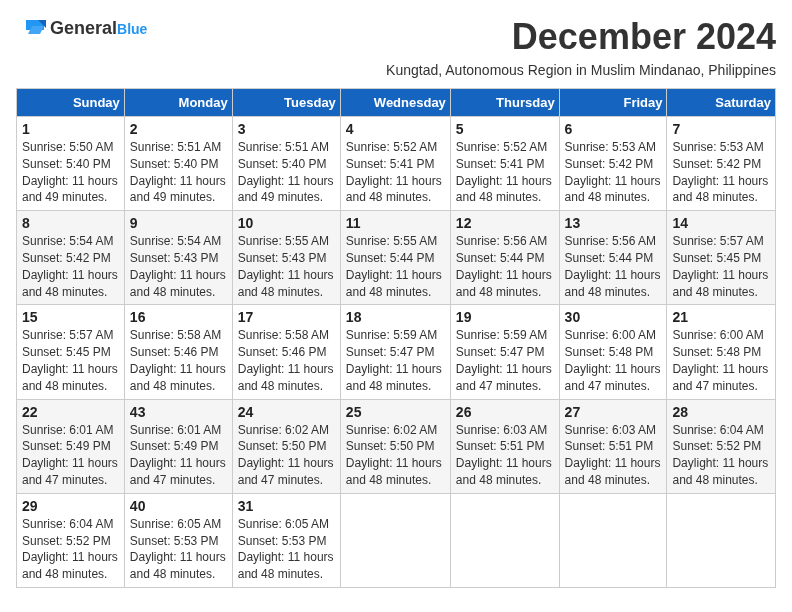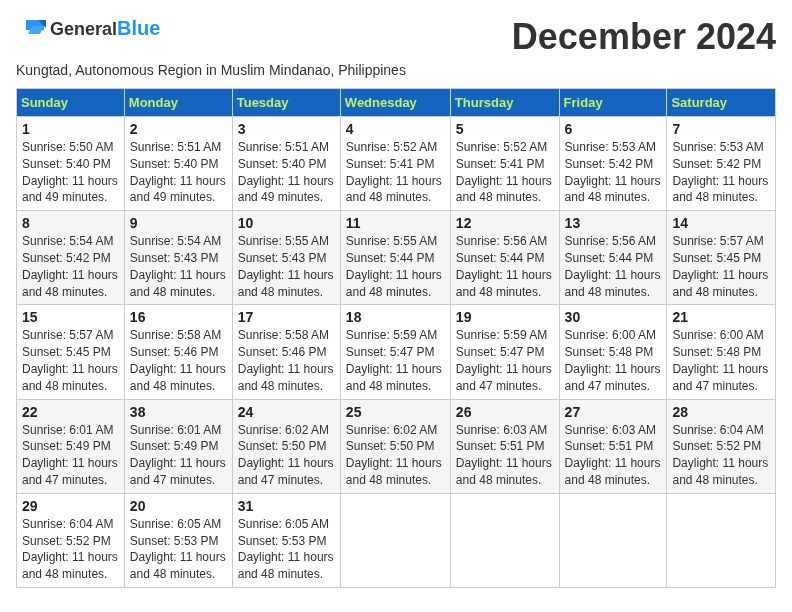--- a/index.html
+++ b/index.html
@@ -20,50 +20,50 @@
       display: flex;
       align-items: center;
       gap: 4px;
     }
     .logo-text-general {
       font-size: 18px;
       font-weight: bold;
       color: #333;
     }
     .logo-text-blue {
-      font-size: 20px;
+      font-size: 14px;
       font-weight: bold;
       color: #2196F3;
     }
     .logo-icon {
       width: 30px;
       height: 24px;
     }
     .month-title {
       font-size: 36px;
       font-weight: bold;
       color: #333;
       text-align: center;
     }
     .location-subtitle {
-      text-align: left;
+      text-align: right;
       font-size: 14px;
       color: #333;
       margin-bottom: 10px;
     }
     table {
       width: 100%;
       border-collapse: collapse;
       font-size: 11px;
     }
     thead th {
       background-color: #1565C0;
-      color: #bef264;
+      color: #ffffff;
       padding: 6px 4px;
-      text-align: left;
+      text-align: right;
       font-size: 13px;
       font-weight: bold;
       border: 1px solid #ccc;
     }
     tbody td {
       border: 1px solid #ccc;
       vertical-align: top;
       padding: 4px 5px;
       height: 90px;
       width: 113px;
@@ -302,21 +302,21 @@
       <tr>
         <td>
           <span class="day-number">22</span>
         <div class="day-info">
           Sunrise: 6:01 AM<br>
           Sunset: 5:49 PM<br>
           Daylight: 11 hours and 47 minutes.
         </div>
         </td>
         <td>
-          <span class="day-number">38</span>
+          <span class="day-number">43</span>
         <div class="day-info">
           Sunrise: 6:01 AM<br>
           Sunset: 5:49 PM<br>
           Daylight: 11 hours and 47 minutes.
         </div>
         </td>
         <td>
           <span class="day-number">24</span>
         <div class="day-info">
           Sunrise: 6:02 AM<br>
@@ -360,21 +360,21 @@
       <tr>
         <td>
           <span class="day-number">29</span>
         <div class="day-info">
           Sunrise: 6:04 AM<br>
           Sunset: 5:52 PM<br>
           Daylight: 11 hours and 48 minutes.
         </div>
         </td>
         <td>
-          <span class="day-number">20</span>
+          <span class="day-number">40</span>
         <div class="day-info">
           Sunrise: 6:05 AM<br>
           Sunset: 5:53 PM<br>
           Daylight: 11 hours and 48 minutes.
         </div>
         </td>
         <td>
           <span class="day-number">31</span>
         <div class="day-info">
           Sunrise: 6:05 AM<br>

